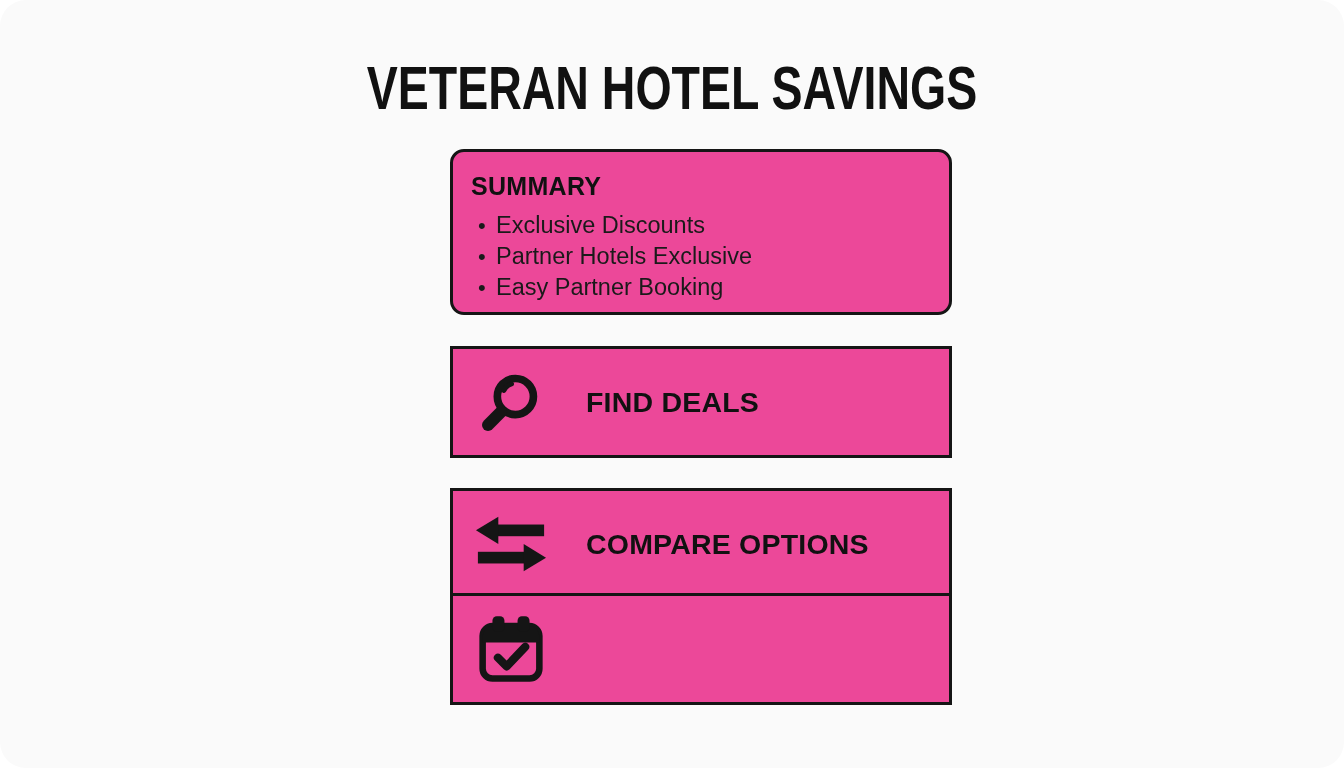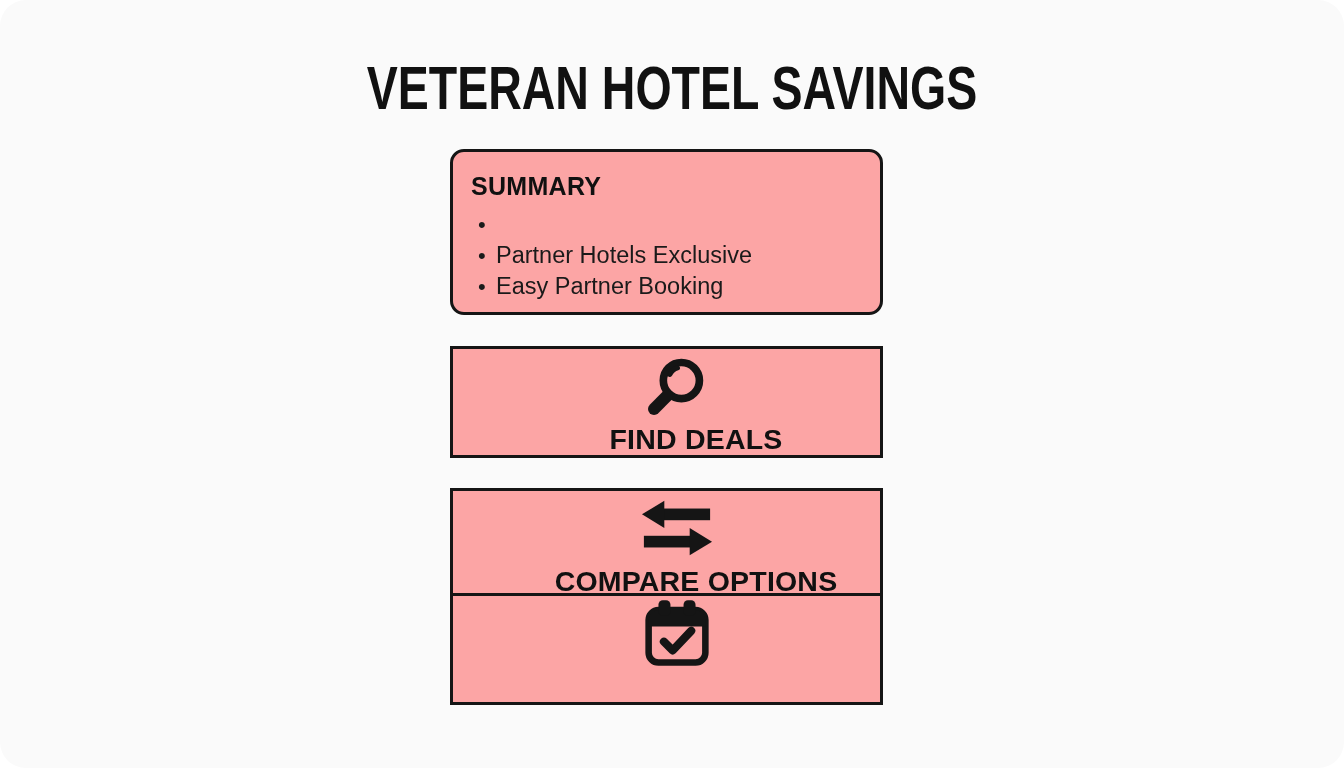--- a/index.html
+++ b/index.html
@@ -26,23 +26,23 @@
     font-weight: 700;
     letter-spacing: 0px;
     transform: scaleX(0.75);
     transform-origin: 50% 50%;
     white-space: nowrap;
     color: #111111;
   }
   .panel {
     position: absolute;
     left: 450px;
-    width: 433px;
+    width: 502px;
     box-sizing: border-box;
-    background: #fca5a5;
+    background: #ec4899;
     border: 3px solid #151515;
   }
   .summary-card {
     top: 149px;
     height: 166px;
     border-radius: 14px;
     padding: 18px 20px 0 18px;
   }
   .summary-heading {
     font-size: 25px;
@@ -65,21 +65,20 @@
     width: 18px;
     flex: 0 0 18px;
     font-size: 22px;
   }
   .action-button {
     display: flex;
     align-items: center;
     height: 112px;
     padding-left: 21px;
     cursor: pointer;
-    flex-direction: column;
   }
   .action-button .icon-slot {
     width: 74px;
     flex: 0 0 74px;
     display: flex;
     align-items: center;
     justify-content: center;
   }
   .action-label {
     margin-left: 38px;
@@ -99,20 +98,21 @@
 
 <div class="stage">
 
   <div class="page-title">VETERAN HOTEL SAVINGS</div>
 
   <div class="panel summary-card">
     <div class="summary-heading">SUMMARY</div>
     <div class="summary-list">
       <div class="summary-item">
         <span class="bullet-glyph">•</span>
+        <span>Exclusive Discounts</span>
       </div>
       <div class="summary-item">
         <span class="bullet-glyph">•</span>
         <span>Partner Hotels Exclusive</span>
       </div>
       <div class="summary-item">
         <span class="bullet-glyph">•</span>
         <span>Easy Partner Booking</span>
       </div>
     </div>

